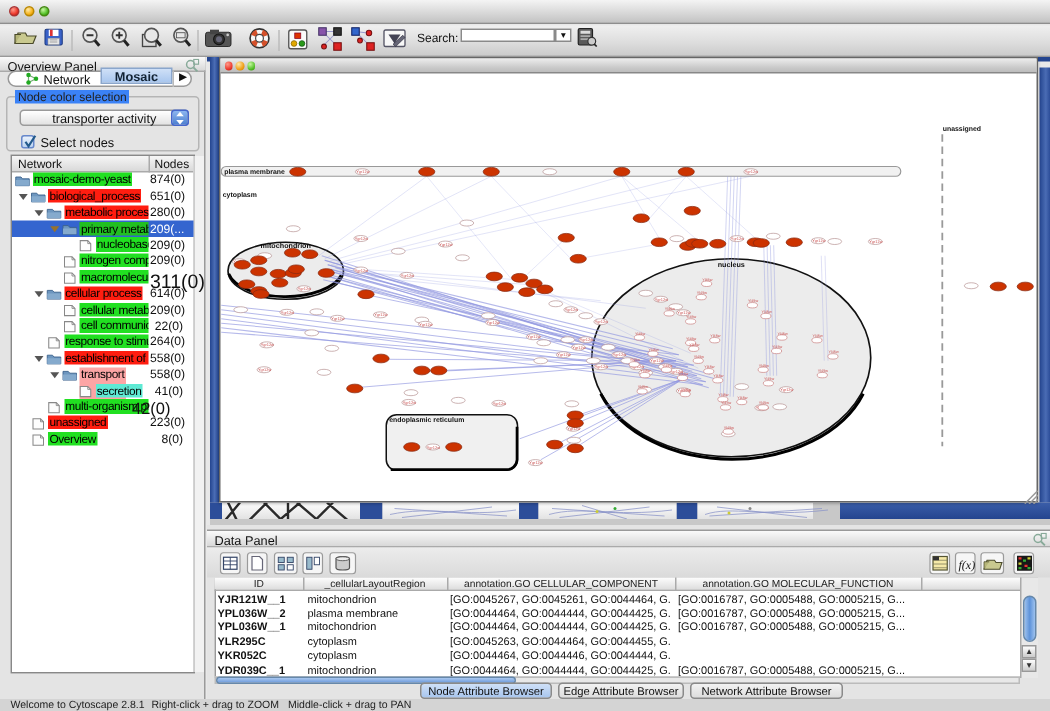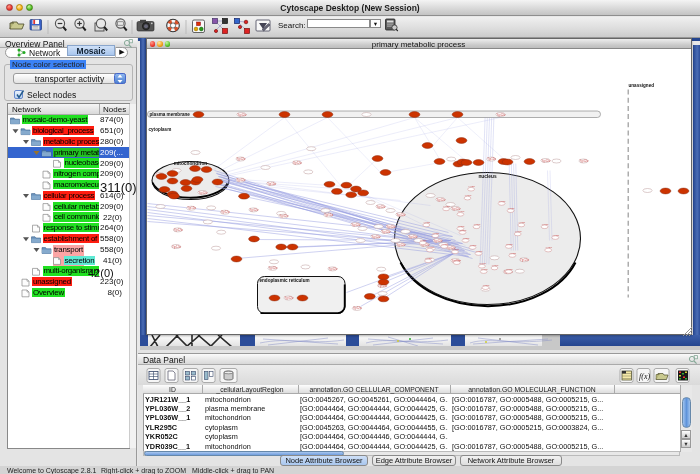--- a/index.html
+++ b/index.html
@@ -4,21 +4,20 @@
 body{font-family:"Liberation Sans",sans-serif;width:700px;height:474px;overflow:hidden;background:#e8e8e8}
 #app{position:relative;width:700px;height:474px;overflow:hidden}
 .abs{position:absolute}
 .tl{border-radius:50%;position:absolute}
 </style></head><body>
 <div id="app">
 <div class="" style="position:absolute;left:0;top:0;width:700px;height:16px;background:linear-gradient(#f4f4f4,#d9d9d9 55%,#c3c3c3);border-bottom:1px solid #8e8e8e"></div>
 <div class="tl abs" style="left:5.5px;top:4px;width:7px;height:7px;background:radial-gradient(circle at 35% 30%,#ff9a8a,#ee3b2f 60%,#b01c10);border:0.5px solid #a33;"></div>
 <div class="tl abs" style="left:15.5px;top:4px;width:7px;height:7px;background:radial-gradient(circle at 35% 30%,#ffe9a8,#f7b51e 60%,#c07d00);border:0.5px solid #b80;"></div>
 <div class="tl abs" style="left:25.5px;top:4px;width:7px;height:7px;background:radial-gradient(circle at 35% 30%,#c8f7a0,#57c22d 60%,#2e8800);border:0.5px solid #481;"></div>
-<div class="" style="position:absolute;left:0;top:3px;width:700px;text-align:center;font-size:8.5px;color:#1c1c1c;font-weight:bold;letter-spacing:0px">Cytoscape Desktop (New Session)</div>
 <div class="" style="position:absolute;left:0;top:17px;width:700px;height:21px;background:linear-gradient(#f0f0f0,#dcdcdc 60%,#cbcbcb);border-bottom:1px solid #999"></div>
 <svg class="abs" style="left:0;top:17px" width="420" height="21" viewBox="0 0 420 21">
 <g stroke="#4a4a2a" stroke-width="0.8" fill="#c9c98f">
         <path d="M10 12 L12 5 L17 5 L18 7 L24 7 L22 12 Z"></path>
         <path d="M10 12 L10 6 L14 6" fill="#b5b578"></path>
       </g>
 <g>
         <rect x="30" y="2.5" width="11.5" height="10.5" rx="1" fill="#3a62c8" stroke="#1d3a80" stroke-width="0.7"></rect>
         <rect x="32.5" y="2.8" width="6.5" height="4.2" fill="#fff"></rect>
         <rect x="33.3" y="2.8" width="1.8" height="4.2" fill="#d33"></rect>
@@ -285,21 +284,20 @@
 <circle cx="250" cy="6" r="1" fill="#cc3"></circle>
       <circle cx="262" cy="4" r="1" fill="#3a3"></circle>
       <circle cx="338" cy="7" r="1" fill="#cc3"></circle>
       <circle cx="352" cy="4" r="1" fill="#888"></circle>
 </svg>
 <div class="" style="position:absolute;left:145.5px;top:38px;width:546.5px;height:296.5px;background:#fff;border:1px solid #666;box-shadow:0 1px 2px rgba(0,0,0,0.3)"></div>
 <div class="" style="position:absolute;left:146.5px;top:39px;width:544.5px;height:10px;background:linear-gradient(#ededed,#c8c8c8 70%,#bdbdbd);border-bottom:1px solid #888"></div>
 <div class="tl abs" style="left:149.5px;top:41px;width:5.5px;height:5.5px;background:radial-gradient(circle at 35% 30%,#ff9a8a,#ee3b2f 60%,#b01c10);"></div>
 <div class="tl abs" style="left:157px;top:41px;width:5.5px;height:5.5px;background:radial-gradient(circle at 35% 30%,#ffe9a8,#f0a01a 60%,#c07d00);"></div>
 <div class="tl abs" style="left:164.5px;top:41px;width:5.5px;height:5.5px;background:radial-gradient(circle at 35% 30%,#c8f7a0,#57c22d 60%,#2e8800);"></div>
-<div class="" style="position:absolute;left:146.5px;top:40px;width:544px;text-align:center;font-size:8px;color:#111">primary metabolic process</div>
 <svg class="abs" style="left:146.5px;top:49.5px" width="544" height="286" viewBox="0 0 544 286">
 <rect x="0.5" y="61.0" width="453" height="6.5" rx="3.2" fill="#f1f1f1" stroke="#999" stroke-width="0.8"></rect>
 <ellipse cx="43.5" cy="130.5" rx="38.5" ry="19" fill="#ececec" stroke="#111" stroke-width="1.1"></ellipse>
 <path d="M 5.5 132.5 A 38.5 19 0 0 0 80.5 133.5" fill="none" stroke="#000" stroke-width="1.8"></path>
 <ellipse cx="340.5" cy="188.5" rx="93" ry="66" fill="#ececec" stroke="#111" stroke-width="1.1"></ellipse>
 <path d="M 253.5 212.5 A 93 66 0 0 0 428.5 212.5" fill="none" stroke="#000" stroke-width="2"></path>
 <rect x="110.5" y="226.5" width="87.5" height="37" rx="7" fill="#f0f0f0" stroke="#111" stroke-width="1"></rect>
 <path d="M 113.5 263.1 L 190.5 263.1 A 7 7 0 0 0 197.7 256.5 L 197.7 234.5" fill="none" stroke="#000" stroke-width="1.8"></path>
 <line x1="481.2" y1="39.5" x2="481.2" y2="247.5" stroke="#999" stroke-width="1.2" stroke-dasharray="5,3.2"></line>
 <g stroke="#9298e0" fill="none">
@@ -687,21 +685,20 @@
 <div class="" style="position:absolute;left:205px;top:403.9px;width:90px;font-size:7.3px;color:#111;white-space:nowrap;overflow:hidden">plasma membrane</div>
 <div class="" style="position:absolute;left:300px;top:403.9px;width:148px;font-size:7.3px;color:#111;white-space:nowrap;overflow:hidden">[GO:0044464, GO:0044444, GO:0044425, G...</div>
 <div class="" style="position:absolute;left:452px;top:403.9px;width:160px;font-size:7.3px;color:#111;white-space:nowrap;overflow:hidden">[GO:0016787, GO:0005488, GO:0005215, G...</div>
 <div class="" style="position:absolute;left:145px;top:413.3px;width:55px;font-size:7.3px;font-weight:bold;color:#111;white-space:nowrap;overflow:hidden">YPL036W__1</div>
 <div class="" style="position:absolute;left:205px;top:413.3px;width:90px;font-size:7.3px;color:#111;white-space:nowrap;overflow:hidden">mitochondrion</div>
 <div class="" style="position:absolute;left:300px;top:413.3px;width:148px;font-size:7.3px;color:#111;white-space:nowrap;overflow:hidden">[GO:0044464, GO:0044444, GO:0044425, G...</div>
 <div class="" style="position:absolute;left:452px;top:413.3px;width:160px;font-size:7.3px;color:#111;white-space:nowrap;overflow:hidden">[GO:0016787, GO:0005488, GO:0005215, G...</div>
 <div class="" style="position:absolute;left:145px;top:422.7px;width:55px;font-size:7.3px;font-weight:bold;color:#111;white-space:nowrap;overflow:hidden">YLR295C</div>
 <div class="" style="position:absolute;left:205px;top:422.7px;width:90px;font-size:7.3px;color:#111;white-space:nowrap;overflow:hidden">cytoplasm</div>
 <div class="" style="position:absolute;left:300px;top:422.7px;width:148px;font-size:7.3px;color:#111;white-space:nowrap;overflow:hidden">[GO:0045263, GO:0044464, GO:0044455, G...</div>
-<div class="" style="position:absolute;left:452px;top:422.7px;width:160px;font-size:7.3px;color:#111;white-space:nowrap;overflow:hidden">[GO:0016787, GO:0005215, GO:0003824, G...</div>
 <div class="" style="position:absolute;left:145px;top:432.1px;width:55px;font-size:7.3px;font-weight:bold;color:#111;white-space:nowrap;overflow:hidden">YKR052C</div>
 <div class="" style="position:absolute;left:205px;top:432.1px;width:90px;font-size:7.3px;color:#111;white-space:nowrap;overflow:hidden">cytoplasm</div>
 <div class="" style="position:absolute;left:300px;top:432.1px;width:148px;font-size:7.3px;color:#111;white-space:nowrap;overflow:hidden">[GO:0044464, GO:0044446, GO:0044444, G...</div>
 <div class="" style="position:absolute;left:145px;top:441.5px;width:55px;font-size:7.3px;font-weight:bold;color:#111;white-space:nowrap;overflow:hidden">YDR039C__1</div>
 <div class="" style="position:absolute;left:205px;top:441.5px;width:90px;font-size:7.3px;color:#111;white-space:nowrap;overflow:hidden">mitochondrion</div>
 <div class="" style="position:absolute;left:300px;top:441.5px;width:148px;font-size:7.3px;color:#111;white-space:nowrap;overflow:hidden">[GO:0044464, GO:0044444, GO:0044425, G...</div>
 <div class="" style="position:absolute;left:452px;top:441.5px;width:160px;font-size:7.3px;color:#111;white-space:nowrap;overflow:hidden">[GO:0016787, GO:0005488, GO:0005215, G...</div>
 <div class="" style="position:absolute;left:680px;top:384.5px;width:12px;height:67px;background:#e8e8e8;border-left:1px solid #aaa"></div>
 <div class="" style="position:absolute;left:681.5px;top:396.5px;width:9px;height:31px;background:linear-gradient(90deg,#9ec2ee,#5e93da 50%,#9ec2ee);border-radius:4.5px;border:0.5px solid #68a"></div>
 <div class="" style="position:absolute;left:681px;top:430px;width:10px;height:9px;background:linear-gradient(#fdfdfd,#ccc);border:0.5px solid #999;font-size:5.5px;text-align:center;line-height:8px;color:#333">▲</div>

